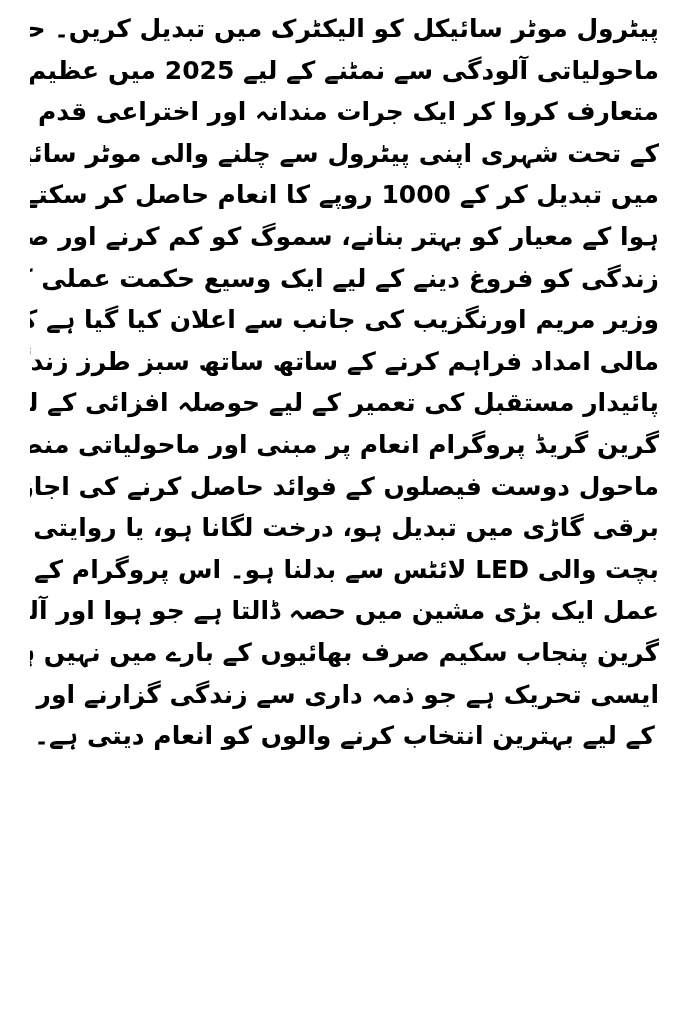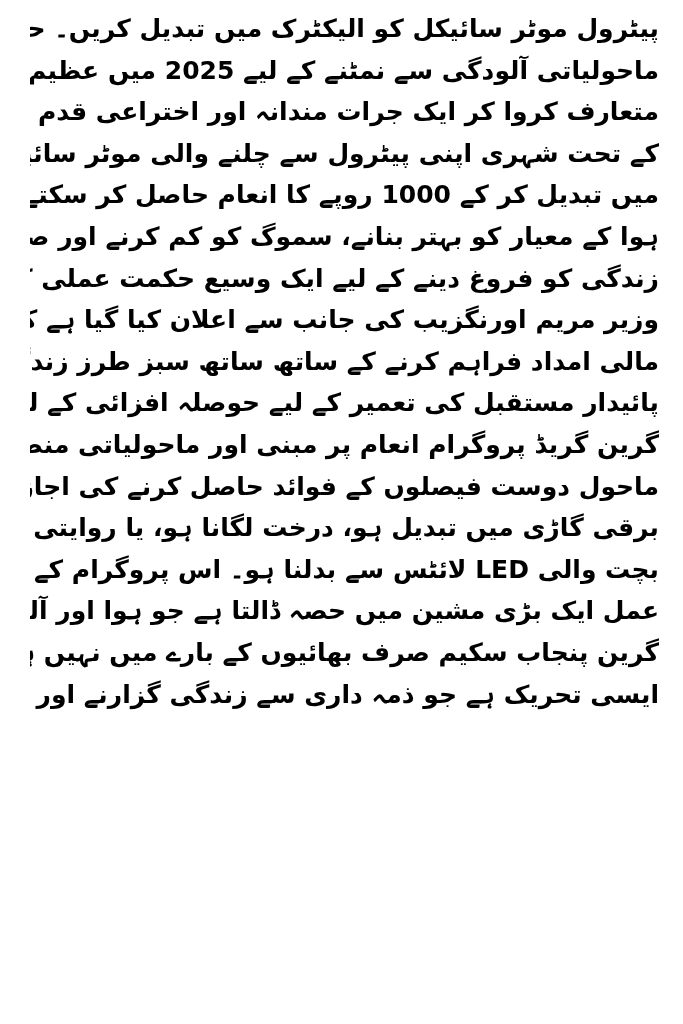--- a/index.html
+++ b/index.html
@@ -62,14 +62,15 @@
     <span class="line">گرین گریڈ پروگرام انعام پر مبنی اور ماحولیاتی منصوبے ہیں جو لوگوں کو</span>
     <span class="line">ماحول دوست فیصلوں کے فوائد حاصل کرنے کی اجازت دیتے ہیں، خواہ وہ</span>
     <span class="line">برقی گاڑی میں تبدیل ہو، درخت لگانا ہو، یا روایتی لائٹس کو توانائی کی</span>
     <span class="line">بچت والی LED لائٹس سے بدلنا ہو۔ اس پروگرام کے تحت ہر چھوٹا</span>
     <span class="line start">عمل ایک بڑی مشین میں حصہ ڈالتا ہے جو ہوا اور آلودگی کو کم کرتی ہے۔</span>
   </div>
 
   <div>
     <span class="line">گرین پنجاب سکیم صرف بھائیوں کے بارے میں نہیں ہے، بلکہ یہ ایک</span>
     <span class="line">ایسی تحریک ہے جو ذمہ داری سے زندگی گزارنے اور ماحول کی حفاظت</span>
+    <span class="line last">کے لیے بہترین انتخاب کرنے والوں کو انعام دیتی ہے۔</span>
   </div>
 </div>
 
 </body></html>

